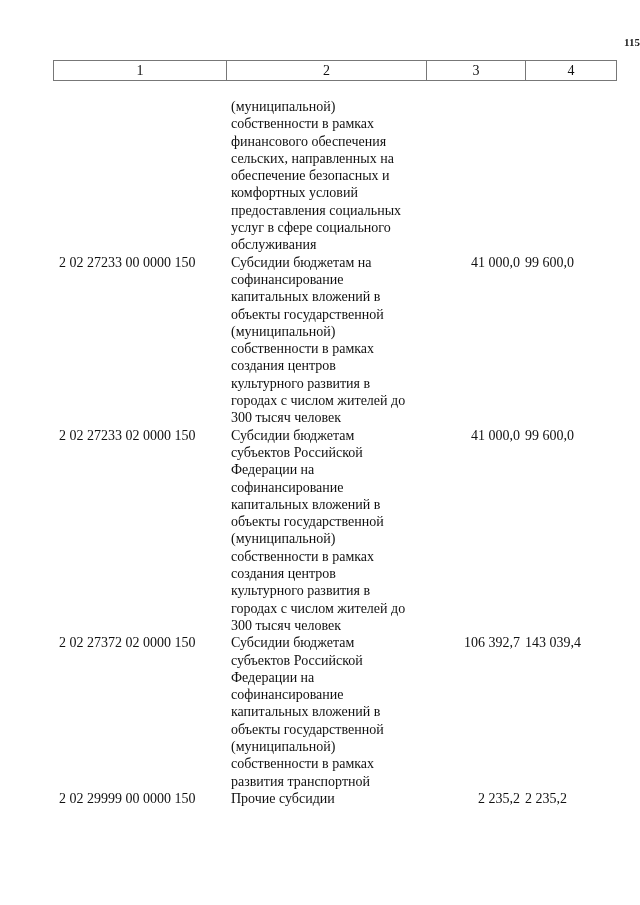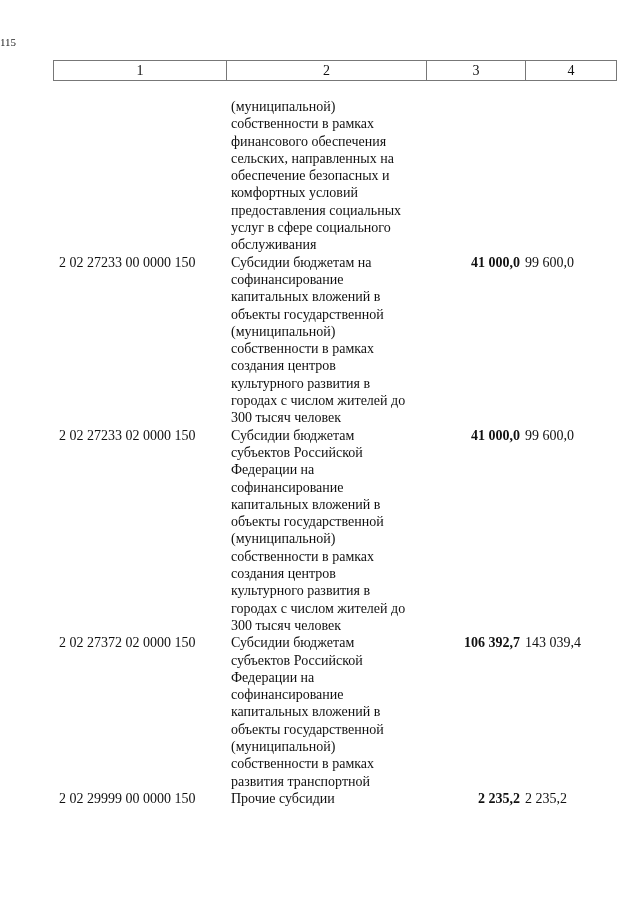--- a/index.html
+++ b/index.html
@@ -13,23 +13,24 @@
       position: relative;
       overflow: hidden;
       font-family: "Liberation Serif", "DejaVu Serif", serif;
       color: #111111;
     }
     .page-number {
       position: absolute;
       top: 36px;
       left: 0;
       width: 640px;
-      text-align: left;
+      text-align: right;
       font-size: 11px;
       color: #222;
+      font-weight: bold;
     }
     .header-table {
       position: absolute;
       top: 60px;
       left: 53px;
       width: 564px;
       height: 21px;
       border-top: 1px solid #777;
       border-bottom: 1px solid #777;
       border-left: 1px solid #777;
@@ -75,21 +76,20 @@
     .cell-desc .line {
       display: block;
       white-space: nowrap;
     }
     .cell-v3 {
       width: 99px;
       text-align: right;
       padding-right: 5px;
       box-sizing: border-box;
       white-space: nowrap;
-      font-weight: bold;
     }
     .cell-v4 {
       flex: 1;
       text-align: left;
       padding-right: 2px;
       box-sizing: border-box;
       white-space: nowrap;
     }
   </style>
 </head>

